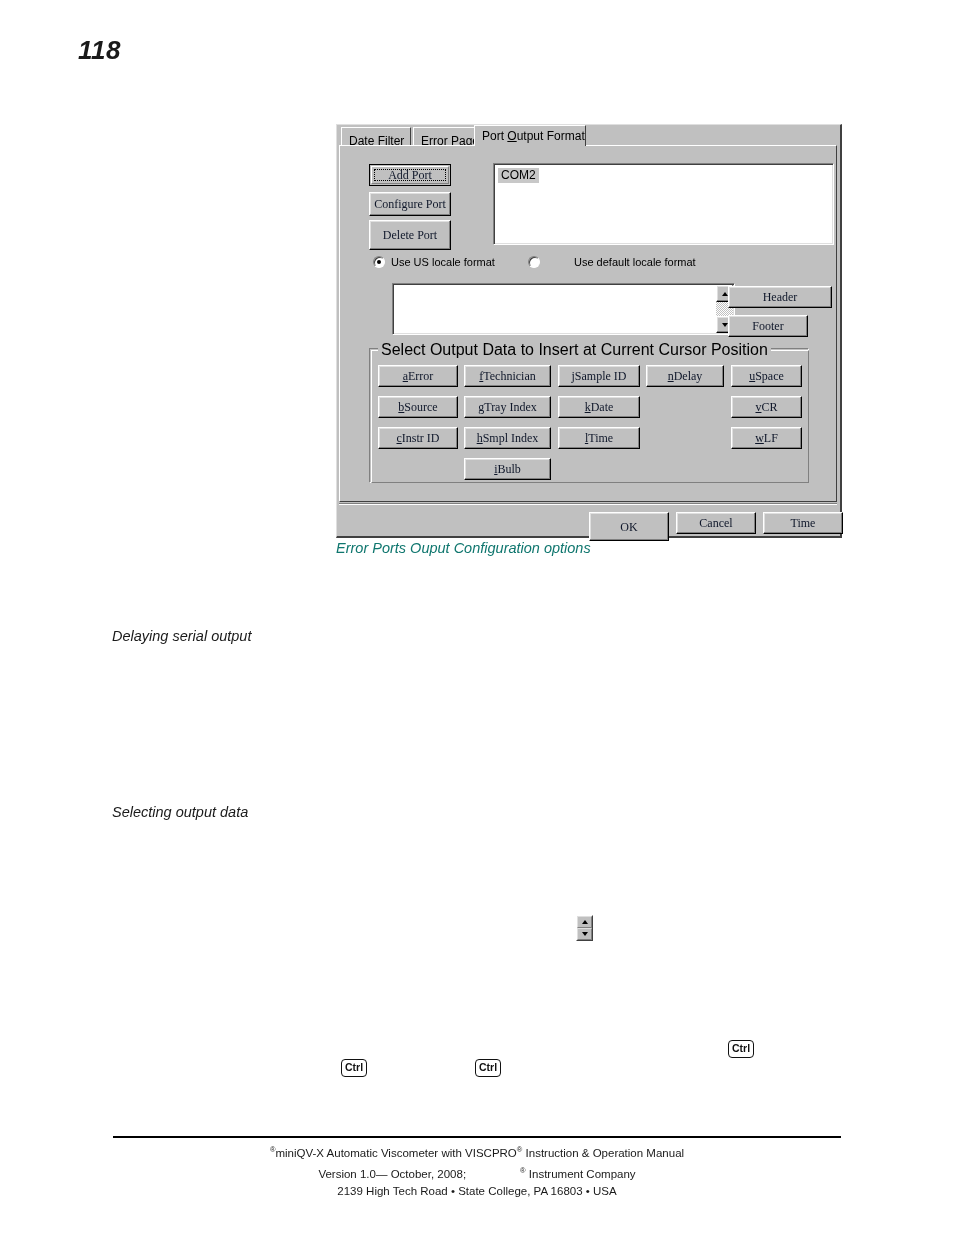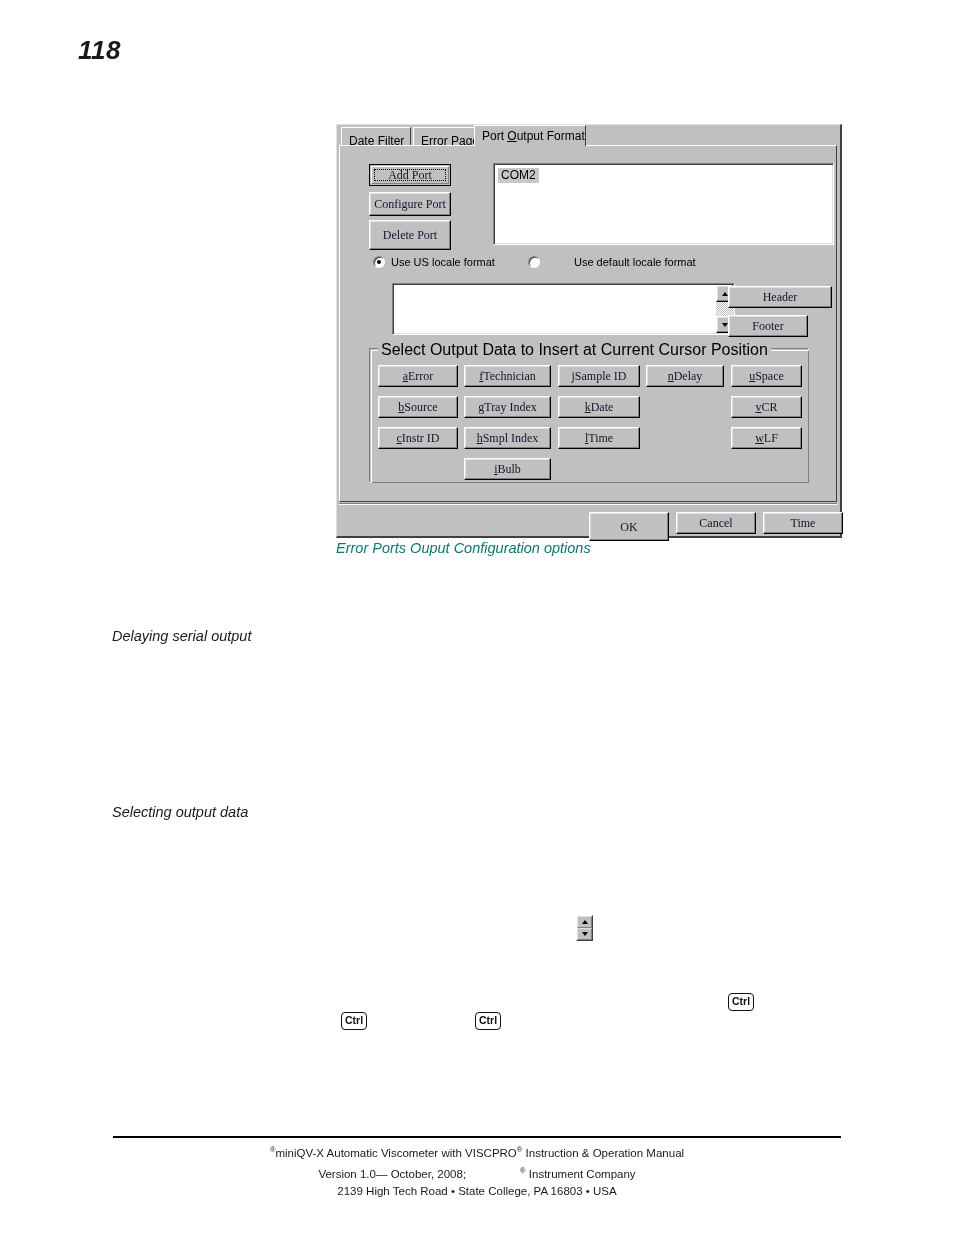--- a/index.html
+++ b/index.html
@@ -53,20 +53,21 @@
     position: absolute;
     border: 1.6px solid #111;
     border-radius: 4px;
     font-size: 10.5px;
     font-weight: bold;
     line-height: 1;
     padding: 2px 3px 3px 3px;
     color: #111;
     background: #fff;
     font-family: "Liberation Sans", sans-serif;
+    margin-top: 47px;
   }
 
   
   .spinner-glyph {
     position: absolute;
     left: 576px;
     top: 915px;
     width: 17px;
     height: 26px;
     background: #c0c0c0;

